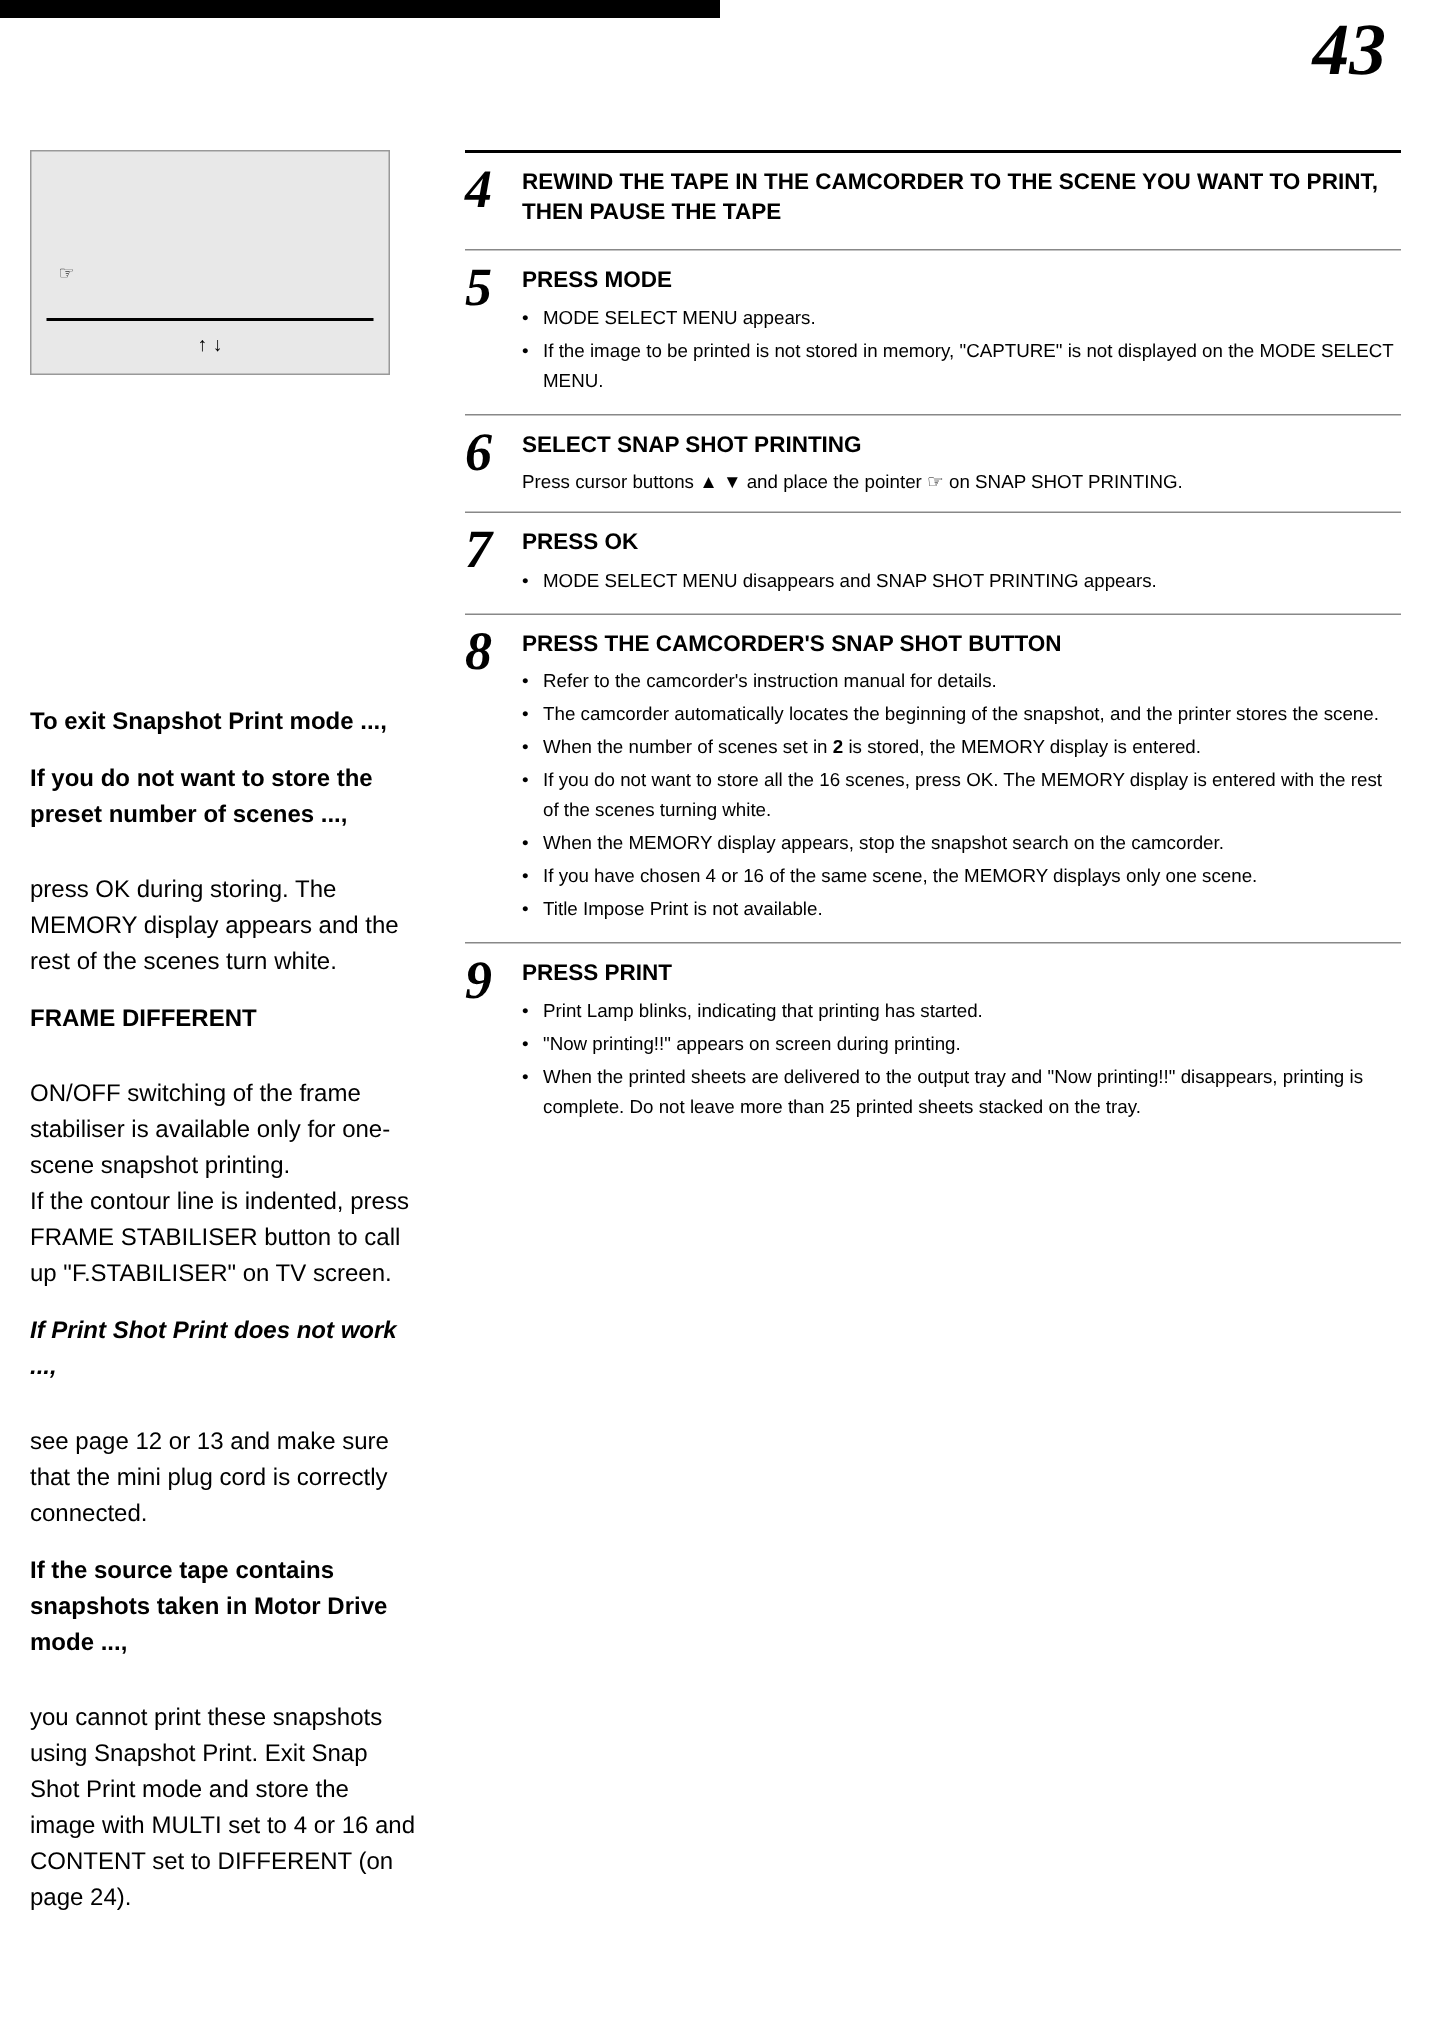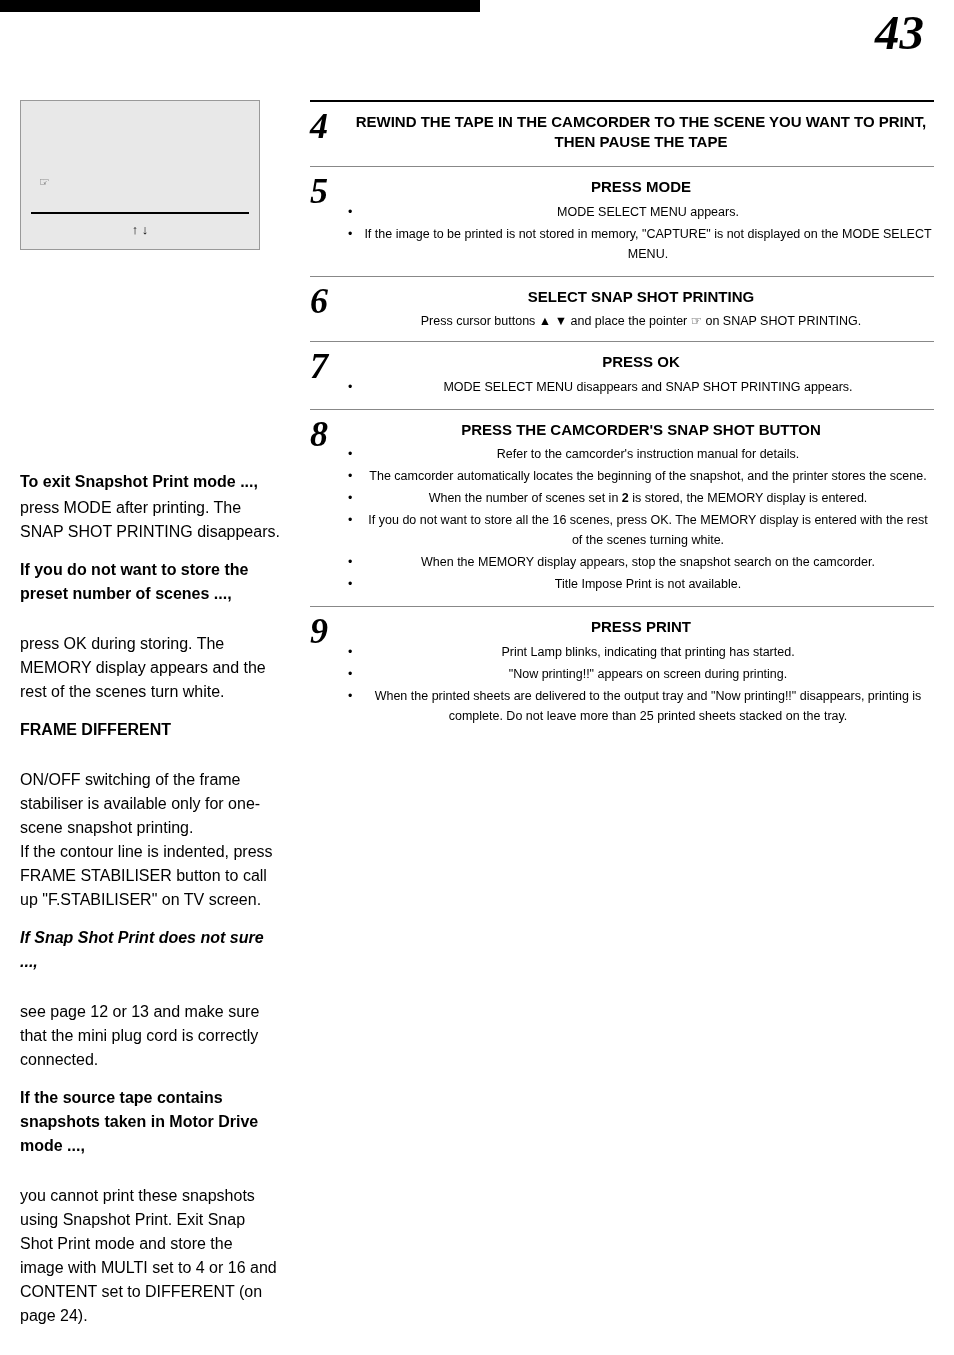--- a/index.html
+++ b/index.html
@@ -125,21 +125,20 @@
       font-family: 'Times New Roman', serif;
       font-style: italic;
       width: 38px;
       flex-shrink: 0;
       line-height: 1;
       margin-top: -4px;
     }
 
     .step-content {
       flex: 1;
-      text-align: center;
     }
 
     .step-title {
       font-size: 15px;
       font-weight: bold;
       text-transform: uppercase;
       margin-bottom: 5px;
       line-height: 1.3;
     }
 
@@ -189,37 +188,36 @@
     <div class="screen-box">
       <div class="screen-cursor">☞</div>
       <div class="screen-line"></div>
       <div class="screen-arrows">↑ ↓</div>
     </div>
 
     <div class="left-notes">
 
       <div class="note-section">
         <span class="note-title-bold">To exit Snapshot Print mode ...,</span>
-        <span>press MODE after printing. The SNAP SHOT PRINTING disappears.</span>
       </div>
 
       <div class="note-section">
         <span class="note-title-bold">If you do not want to store the preset number of scenes ...,</span>
         <br>
         <span>press OK during storing. The MEMORY display appears and the rest of the scenes turn white.</span>
       </div>
 
       <div class="note-section">
         <span class="note-title-bold">FRAME DIFFERENT</span>
         <br>
         <span>ON/OFF switching of the frame stabiliser is available only for one-scene snapshot printing.<br>If the contour line is indented, press FRAME STABILISER button to call up "F.STABILISER" on TV screen.</span>
       </div>
 
       <div class="note-section">
-        <span class="note-title-bold" style="font-style:italic;">If Snap Shot Print does not sure ...,</span>
+        <span class="note-title-bold" style="font-style:italic;">If Print Shot Print does not work ...,</span>
         <br>
         <span>see page 12 or 13 and make sure that the mini plug cord is correctly connected.</span>
       </div>
 
       <div class="note-section">
         <span class="note-title-bold">If the source tape contains snapshots taken in Motor Drive mode ...,</span>
         <br>
         <span>you cannot print these snapshots using Snapshot Print. Exit Snap Shot Print mode and store the image with MULTI set to 4 or 16 and CONTENT set to DIFFERENT (on page 24).</span>
       </div>
 
@@ -275,20 +273,21 @@
       <div class="step-number">8</div>
       <div class="step-content">
         <div class="step-title">PRESS THE CAMCORDER'S SNAP SHOT BUTTON</div>
         <div class="step-body">
           <ul>
             <li>Refer to the camcorder's instruction manual for details.</li>
             <li>The camcorder automatically locates the beginning of the snapshot, and the printer stores the scene.</li>
             <li>When the number of scenes set in <strong>2</strong> is stored, the MEMORY display is entered.</li>
             <li>If you do not want to store all the 16 scenes, press OK. The MEMORY display is entered with the rest of the scenes turning white.</li>
             <li>When the MEMORY display appears, stop the snapshot search on the camcorder.</li>
+            <li>If you have chosen 4 or 16 of the same scene, the MEMORY displays only one scene.</li>
             <li>Title Impose Print is not available.</li>
           </ul>
         </div>
       </div>
     </div>
 
     <div class="step" style="border-bottom:none;">
       <div class="step-number">9</div>
       <div class="step-content">
         <div class="step-title">PRESS PRINT</div>

